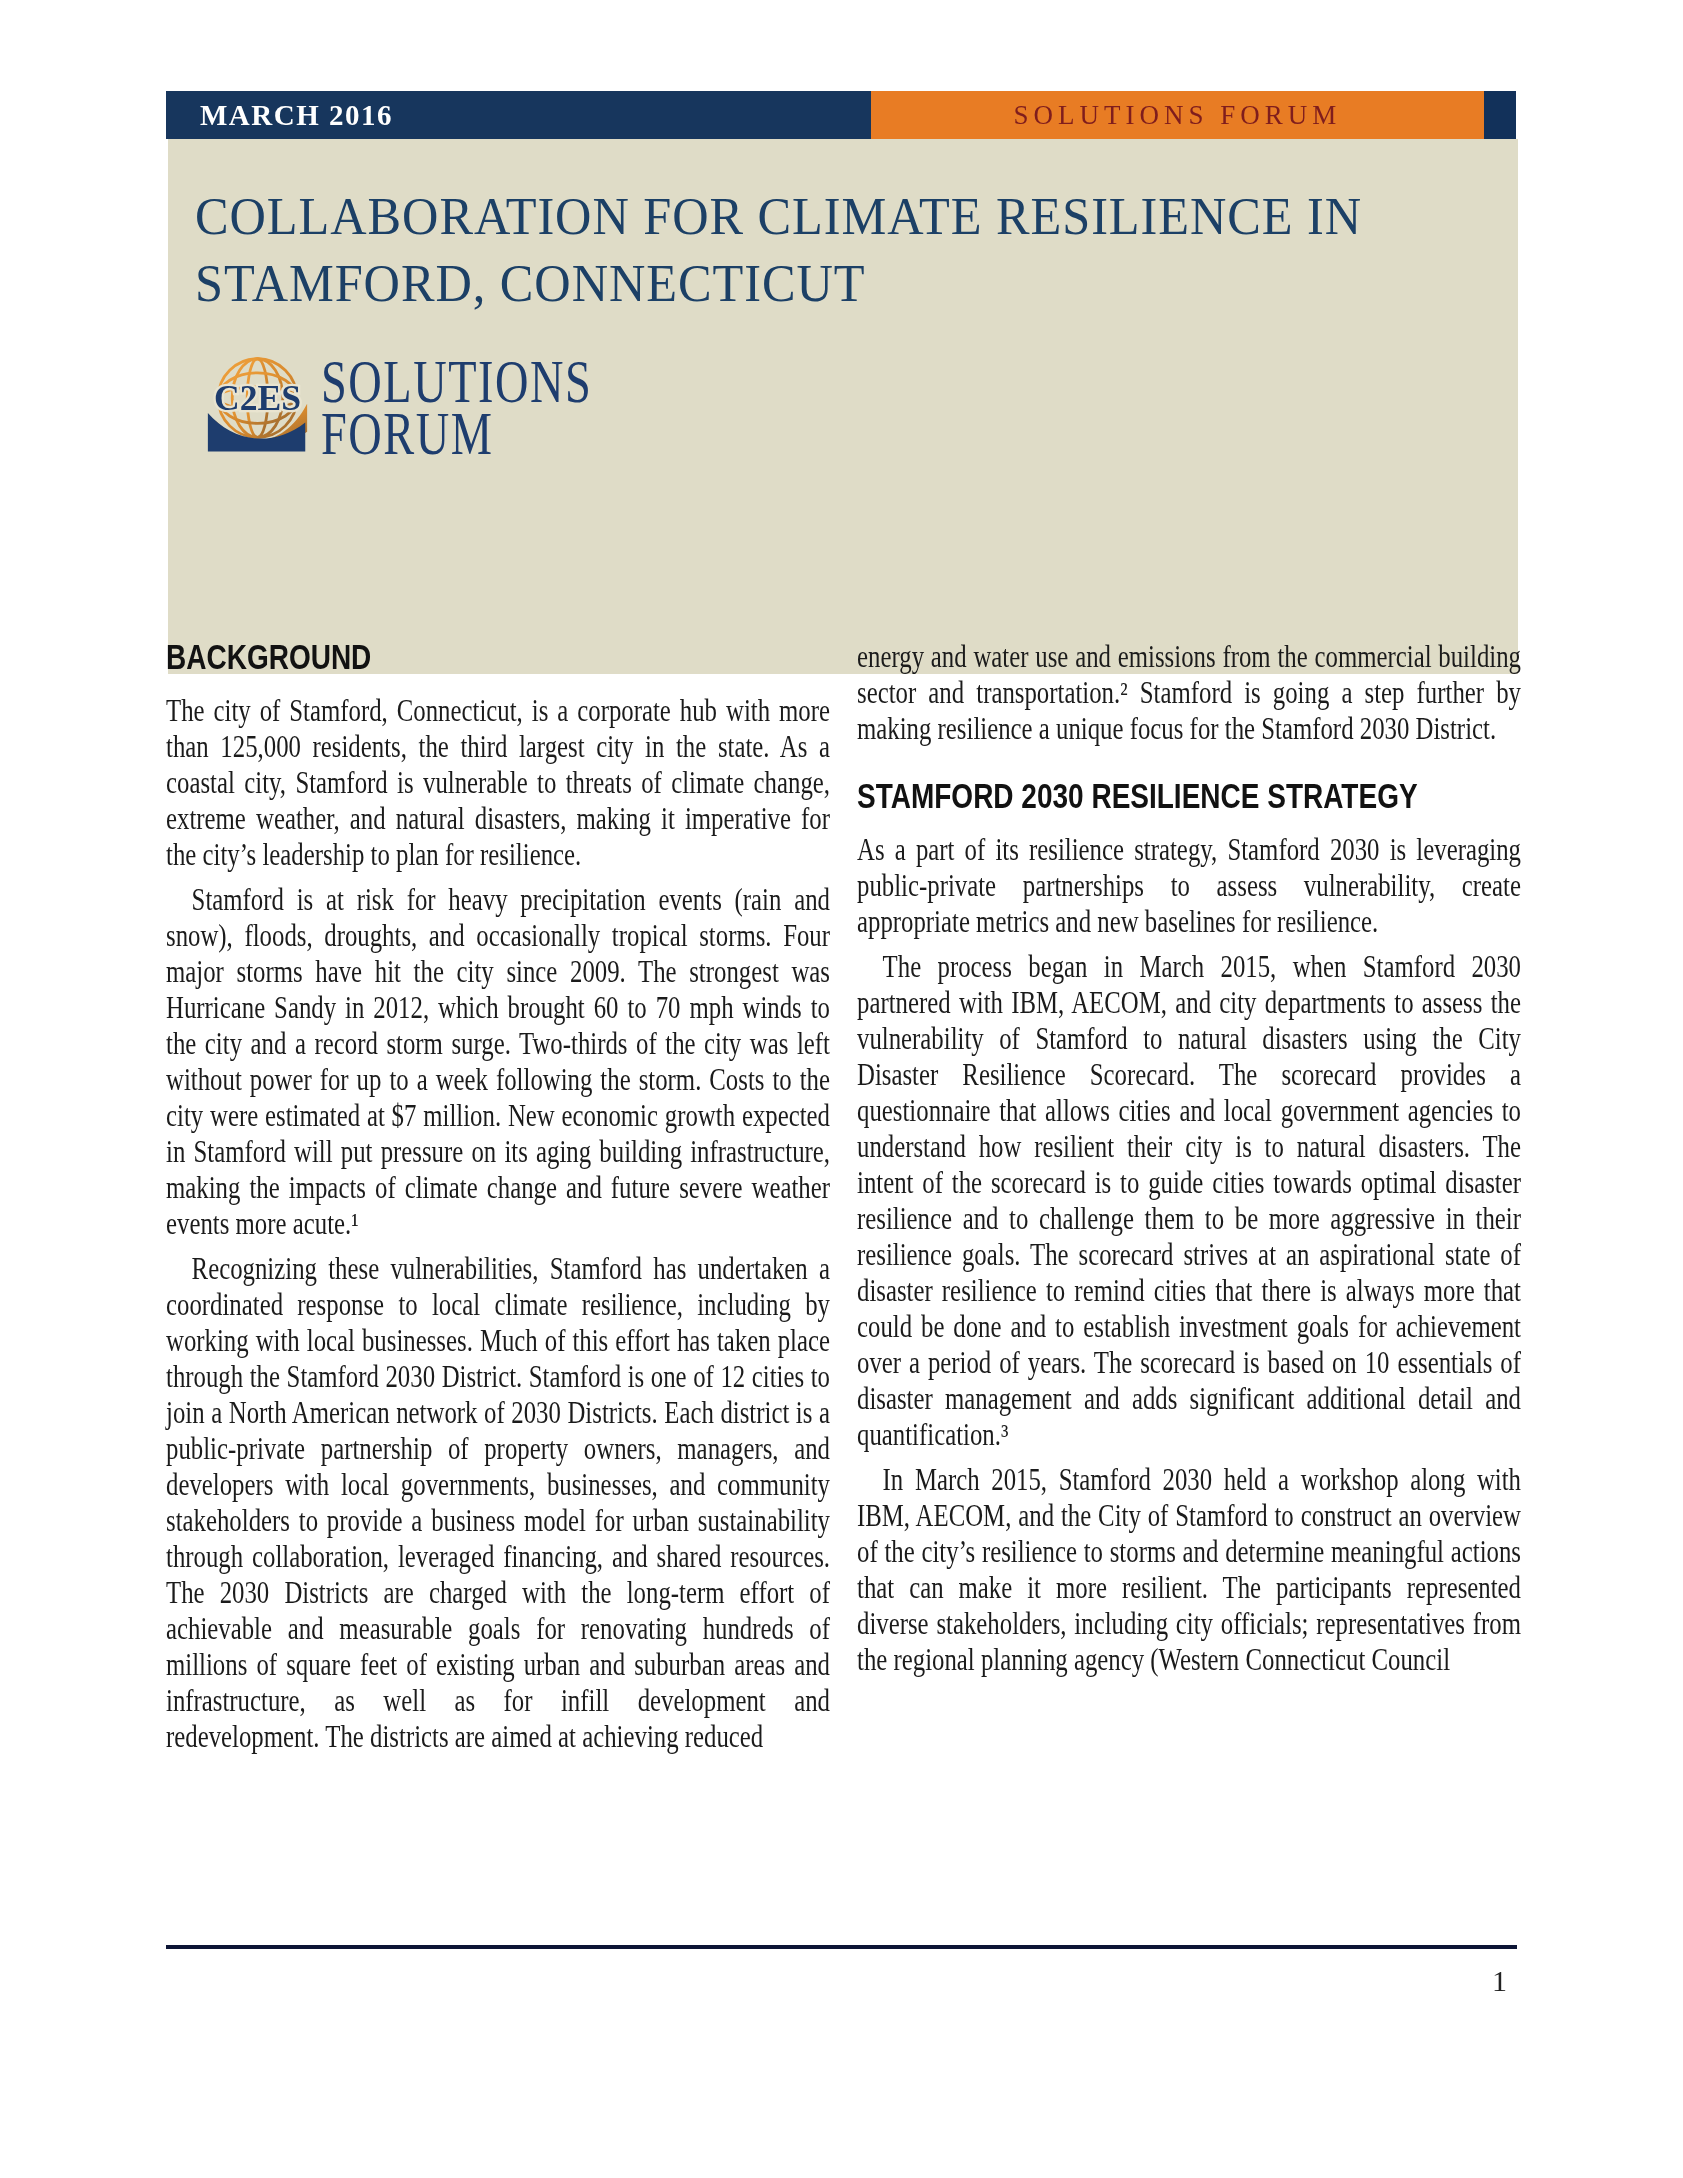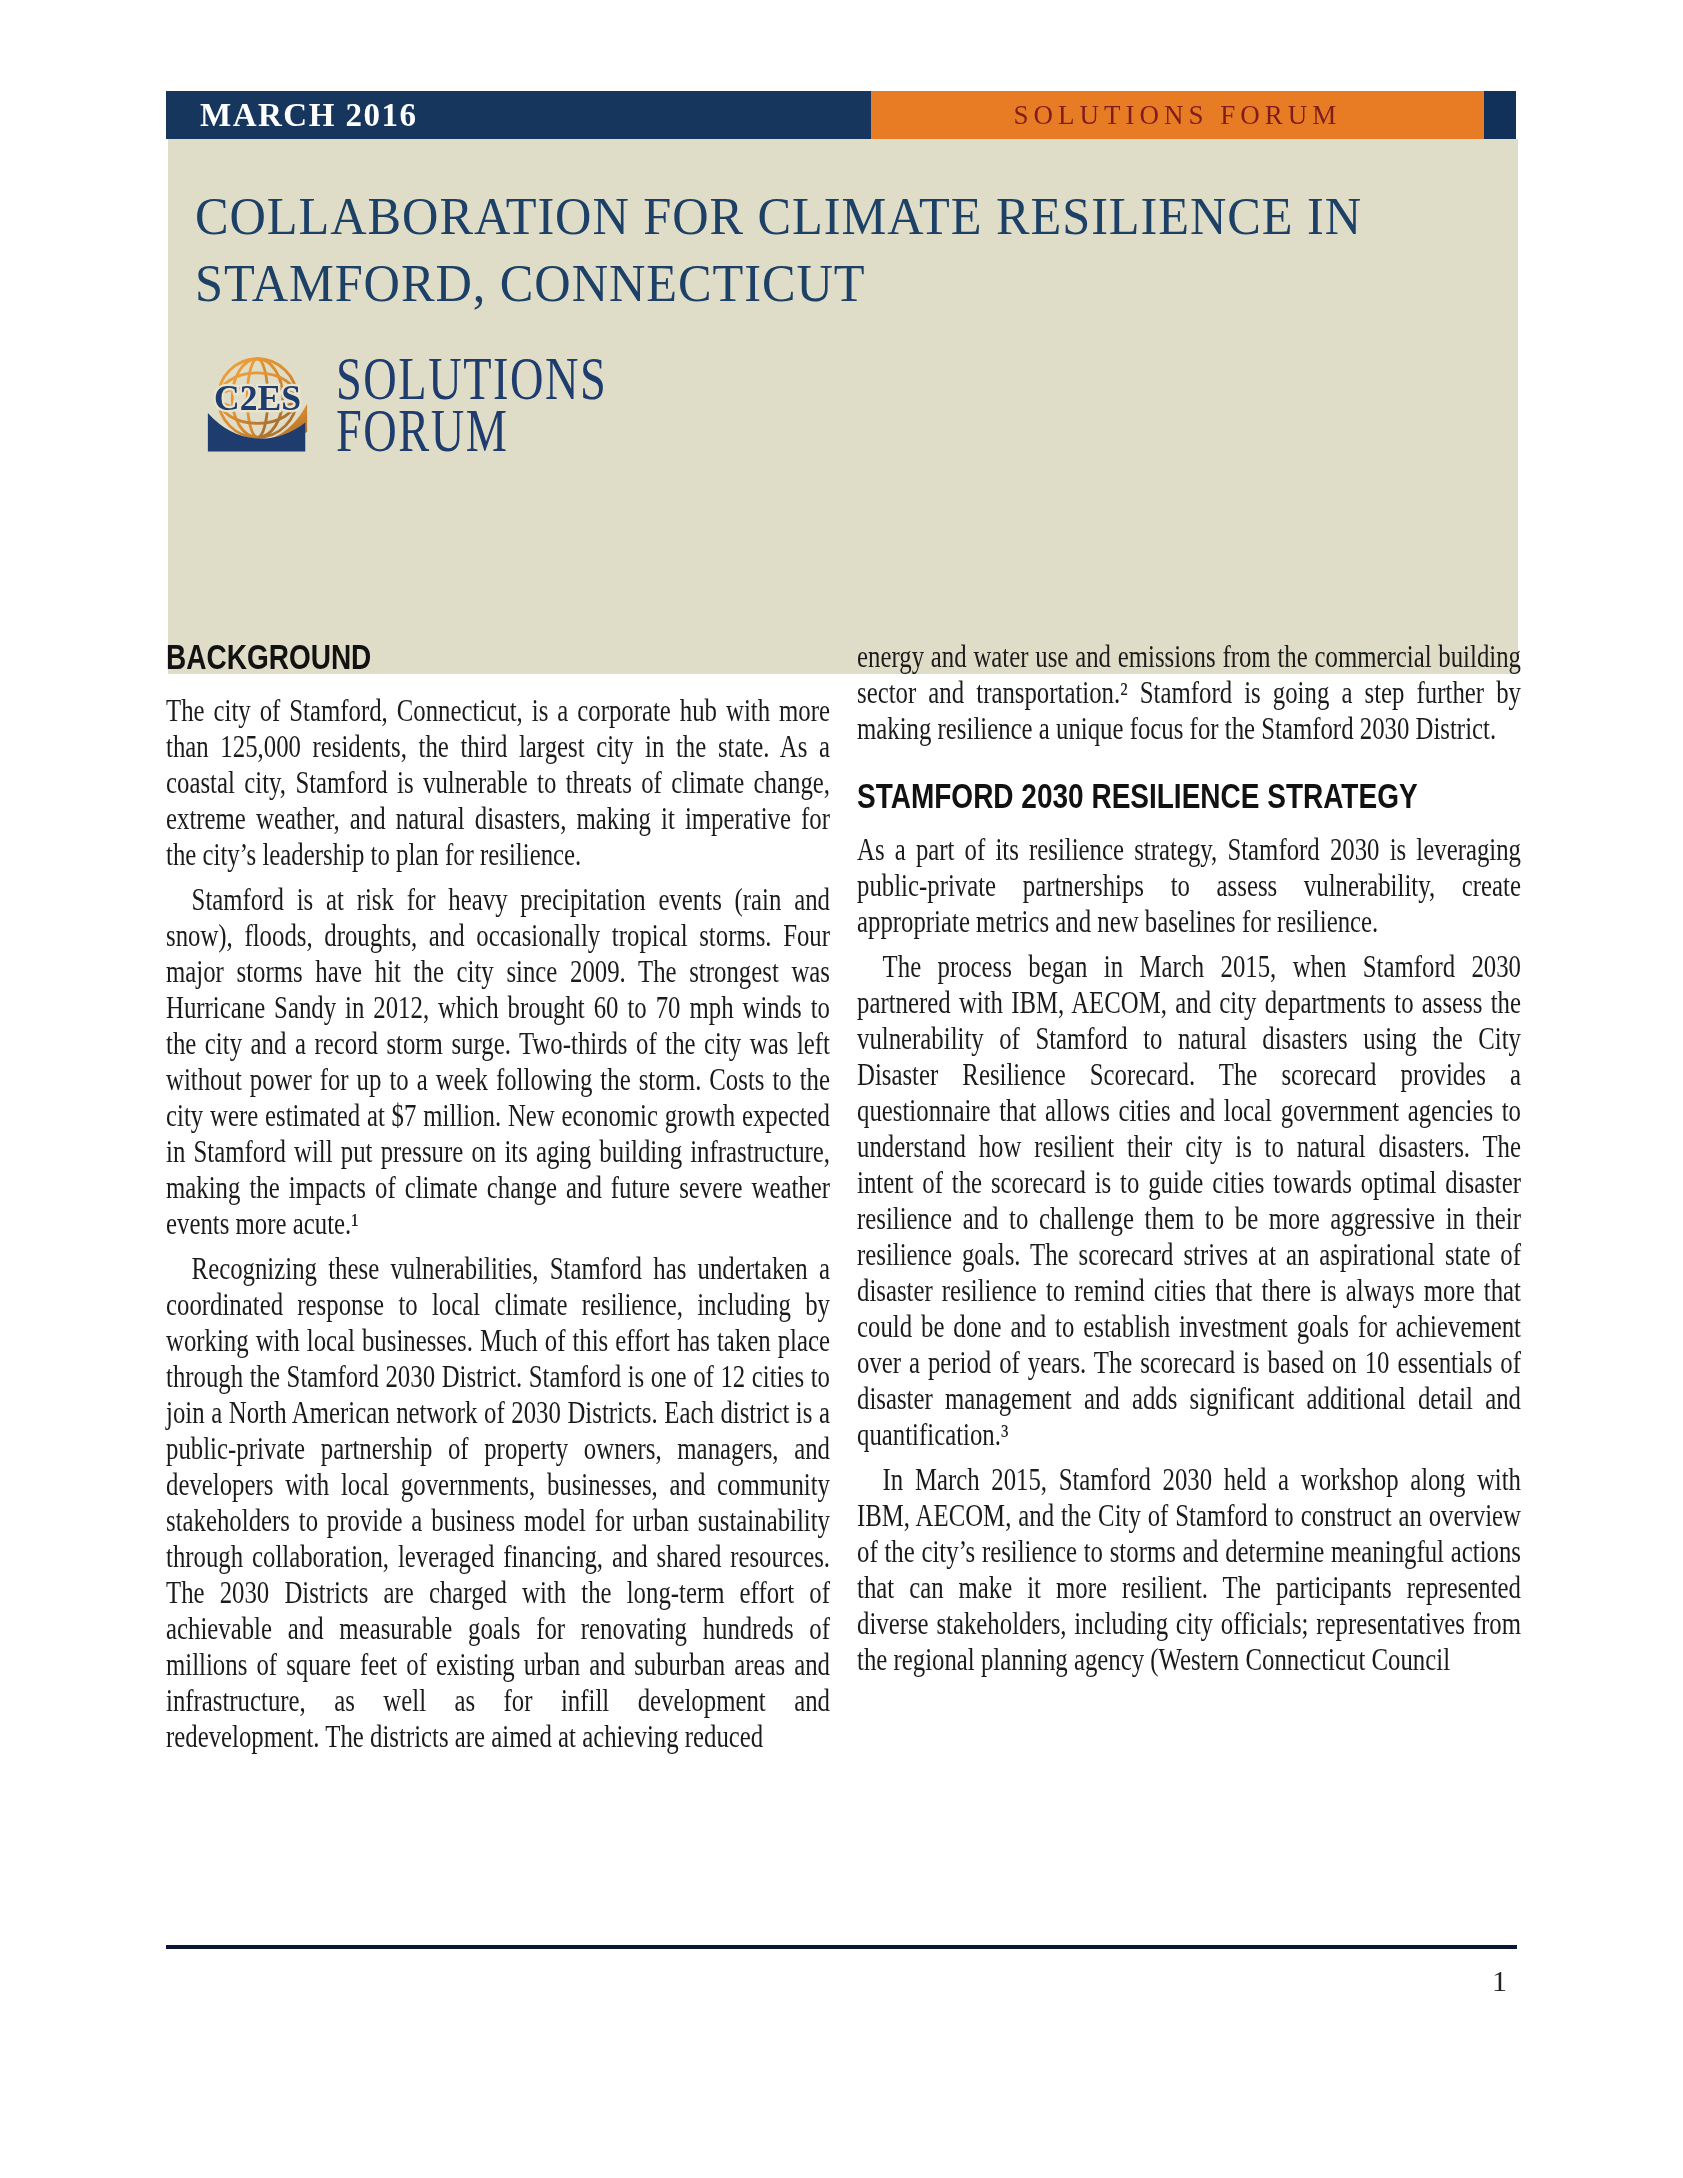--- a/index.html
+++ b/index.html
@@ -11,36 +11,36 @@
   html,body{margin:0;padding:0;background:#ffffff;}
   .page{
     position:relative;width:1683px;height:2178px;background:#ffffff;
     font-family:"Liberation Serif",serif;overflow:hidden;
   }
 
   
   .header-bar{position:absolute;left:166px;top:91px;width:1350px;height:48px;display:flex;}
   .hb-date{
     width:705px;background:var(--navy_bar);color:#fff;display:flex;align-items:center;
-    padding-left:34px;font-weight:bold;font-size:33px;letter-spacing:1.5px;
+    padding-left:34px;font-weight:bold;font-size:29px;letter-spacing:1.5px;
     font-family:"Liberation Serif",serif;
   }
   .hb-forum{
     flex:1;background:var(--orange);color:#7f1d1d;display:flex;align-items:center;justify-content:center;
     font-size:27px;letter-spacing:5px;font-family:"Liberation Serif",serif;font-weight:normal;
   }
   .hb-endcap{width:32px;background:var(--endcap_navy);}
 
   
   .masthead{position:absolute;left:168px;top:139px;width:1350px;height:535px;background:var(--tan);}
   .title-block{
     margin:44px 0 0 27px;color:var(--title_navy);font-size:53px;line-height:67px;
     letter-spacing:1px;transform:scaleX(0.95);transform-origin:0 0;white-space:nowrap;
   }
-  .logo-row{display:flex;align-items:flex-start;margin:34px 0 0 38px;gap:15px;}
+  .logo-row{display:flex;align-items:center;margin:34px 0 0 38px;}
   .logo-mark{width:103px;height:111px;flex:none;}
   .logo-word{
     margin-left:12px;margin-top:2px;color:var(--logo_navy);font-size:61px;line-height:52px;
     letter-spacing:2px;transform:scaleX(0.76);transform-origin:0 0;white-space:nowrap;
   }
 
   
   .col{
     position:absolute;top:639px;width:830px;transform:scaleX(0.8);transform-origin:0 0;
     font-size:31px;line-height:36px;color:var(--body_text);text-align:justify;

